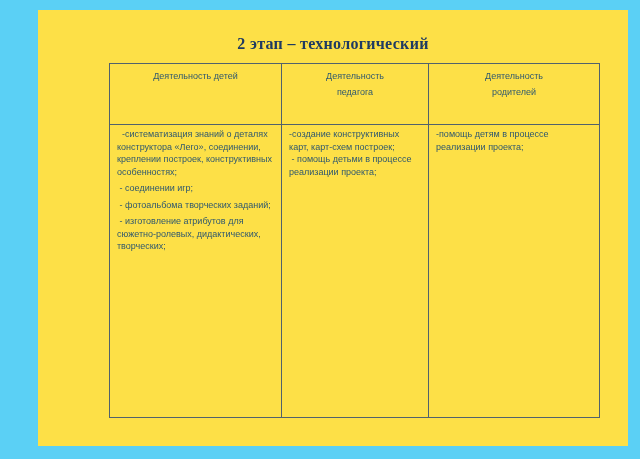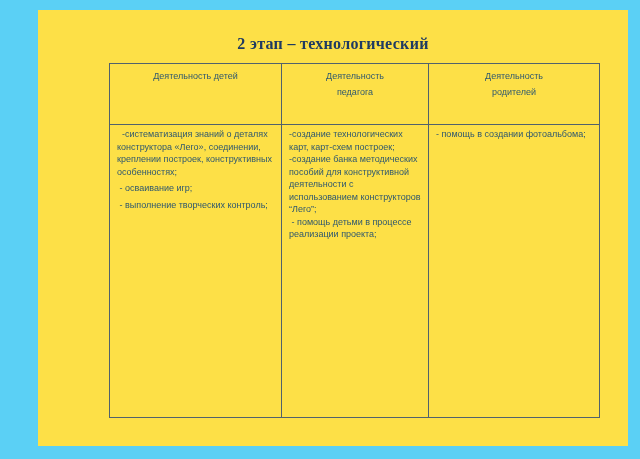--- a/index.html
+++ b/index.html
@@ -96,28 +96,28 @@
       <div class="cell header-cell col1">Деятельность детей</div>
       <div class="cell header-cell col2">Деятельность
 педагога</div>
       <div class="cell header-cell col3">Деятельность
 родителей</div>
     </div>
 
     <div class="row body-row">
       <div class="cell body-cell col1">
         <p>  -систематизация знаний о деталях конструктора «Лего», соединении, креплении построек, конструктивных особенностях;</p>
-        <p> - осваивание игр;</p>
-        <p> - выполнение творческих контроль;</p>
+        <p> - соединении игр;</p>
+        <p> - фотоальбома творческих заданий;</p>
+        <p> - изготовление атрибутов для сюжетно-ролевых, дидактических, творческих;</p>
       </div>
 
       <div class="cell body-cell col2">
-        <p>-создание технологических карт, карт-схем построек;</p>
-        <p>-создание банка методических пособий для конструктивной деятельности с использованием конструкторов “Лего”;</p>
+        <p>-создание конструктивных карт, карт-схем построек;</p>
         <p> - помощь детьми в процессе реализации проекта;</p>
       </div>
 
       <div class="cell body-cell col3">
-        <p>- помощь в создании фотоальбома;</p>
+        <p>-помощь детям в процессе реализации проекта;</p>
       </div>
     </div>
   </div>
 </div>
 
 </body></html>

